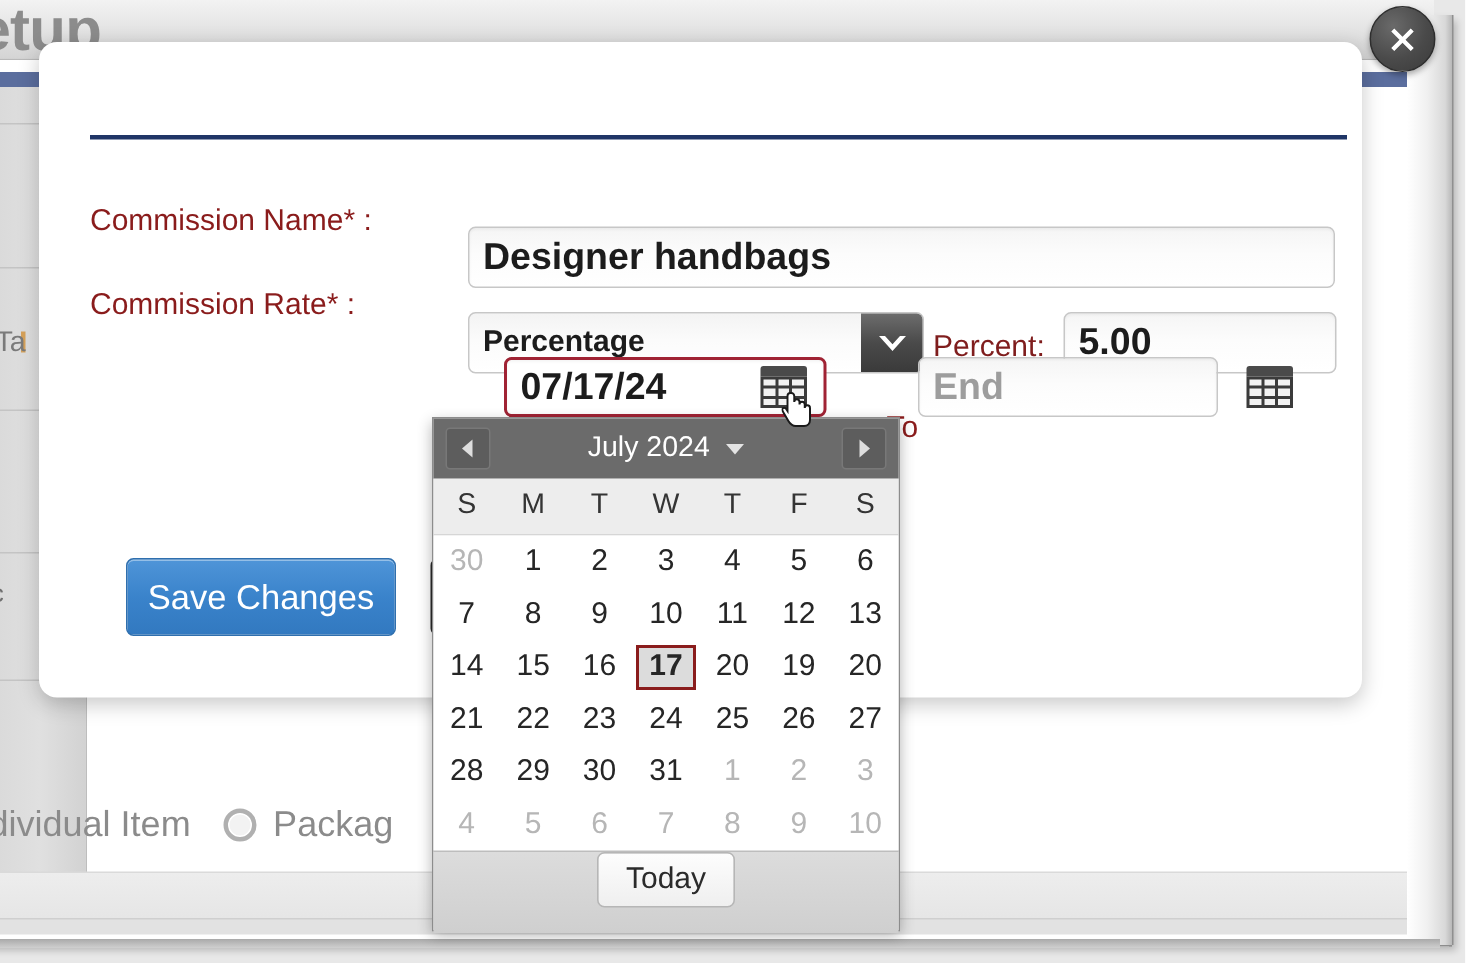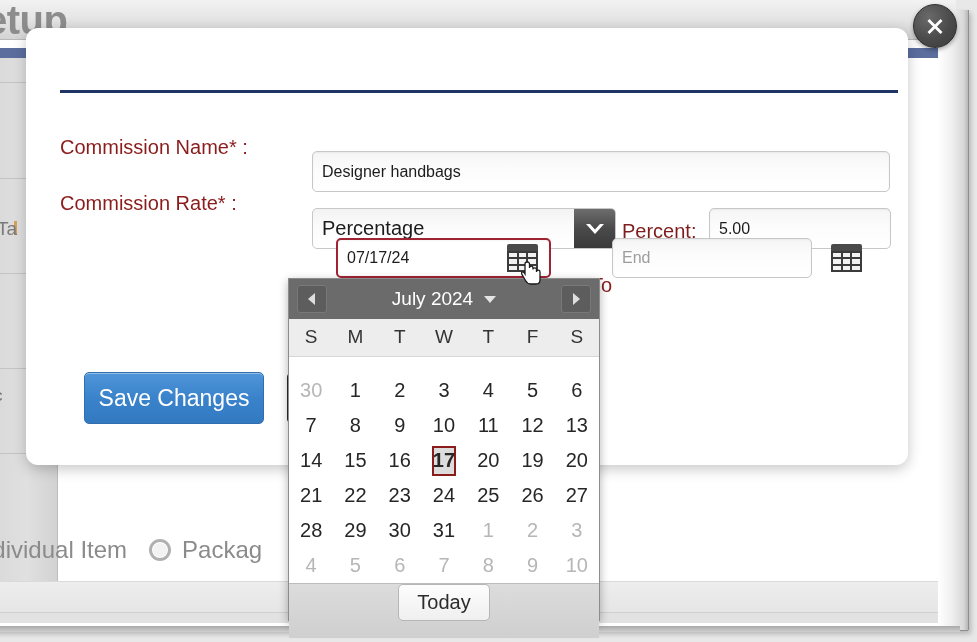--- a/index.html
+++ b/index.html
@@ -171,38 +171,39 @@
     color: #8a1c1c;
     white-space: nowrap;
   }
   .text-input {
     position: absolute;
     box-sizing: border-box;
     background: linear-gradient(to bottom,#f5f5f5 0%,#fcfcfc 45%,#ffffff 100%);
     border: 1px solid #c7c7c7;
     border-radius: 5px;
     font-family: "Liberation Sans", sans-serif;
-    font-size: 16px;
+    font-size: 25px;
     color: #1c1c1c;
     padding: 0 9px;
     outline: none;
     box-shadow: inset 0 1px 2px rgba(0,0,0,0.05);
+    font-weight: bold;
   }
   .text-input::placeholder { color: #9d9d9d; }
   .text-input.focused {
     border: 2px solid #a02334;
     background: #ffffff;
   }
   .text-input.right-align { text-align: left; }
 
   
   .select-wrap {
     position: absolute;
     left: 286px; top: 180px;
-    width: 304px; height: 41px;
+    width: 304px; height: 41px; font-weight: bold;
   }
   .select-face {
     position: absolute;
     left: 0; top: 0;
     width: 304px; height: 41px;
     box-sizing: border-box;
     background: linear-gradient(to bottom,#f3f3f3 0%,#fbfbfb 45%,#ffffff 100%);
     border: 1px solid #c7c7c7;
     border-radius: 5px;
     font-size: 20px;
@@ -363,37 +364,37 @@
     text-align: center;
     font-size: 19px;
     color: #343434;
     padding: 7px 0 8px;
   }
   .dp-grid {
     display: grid;
     grid-template-columns: repeat(7,1fr);
     grid-auto-rows: 35px;
     background: #ffffff;
-    padding-top: 16px;
+    padding-top: 0;
   }
   .dp-day {
     display: flex;
     align-items: center;
     justify-content: center;
     font-size: 20px;
     color: #262626;
     cursor: pointer;
   }
   .dp-day.other { color: #b6b6b6; }
   .dp-day.selected {
     font-weight: bold;
     background: #dcdcdc;
     border: 2px solid #8a1c1c;
     box-sizing: border-box;
-    width: 24px; height: 30px;
+    width: 40px; height: 30px;
     margin: auto;
   }
   .dp-footer {
     background: linear-gradient(to bottom,#dcdcdc,#cfcfcf);
     border-top: 1px solid #bdbdbd;
     height: 54px;
     display: flex;
     align-items: flex-start;
     justify-content: center;
   }

